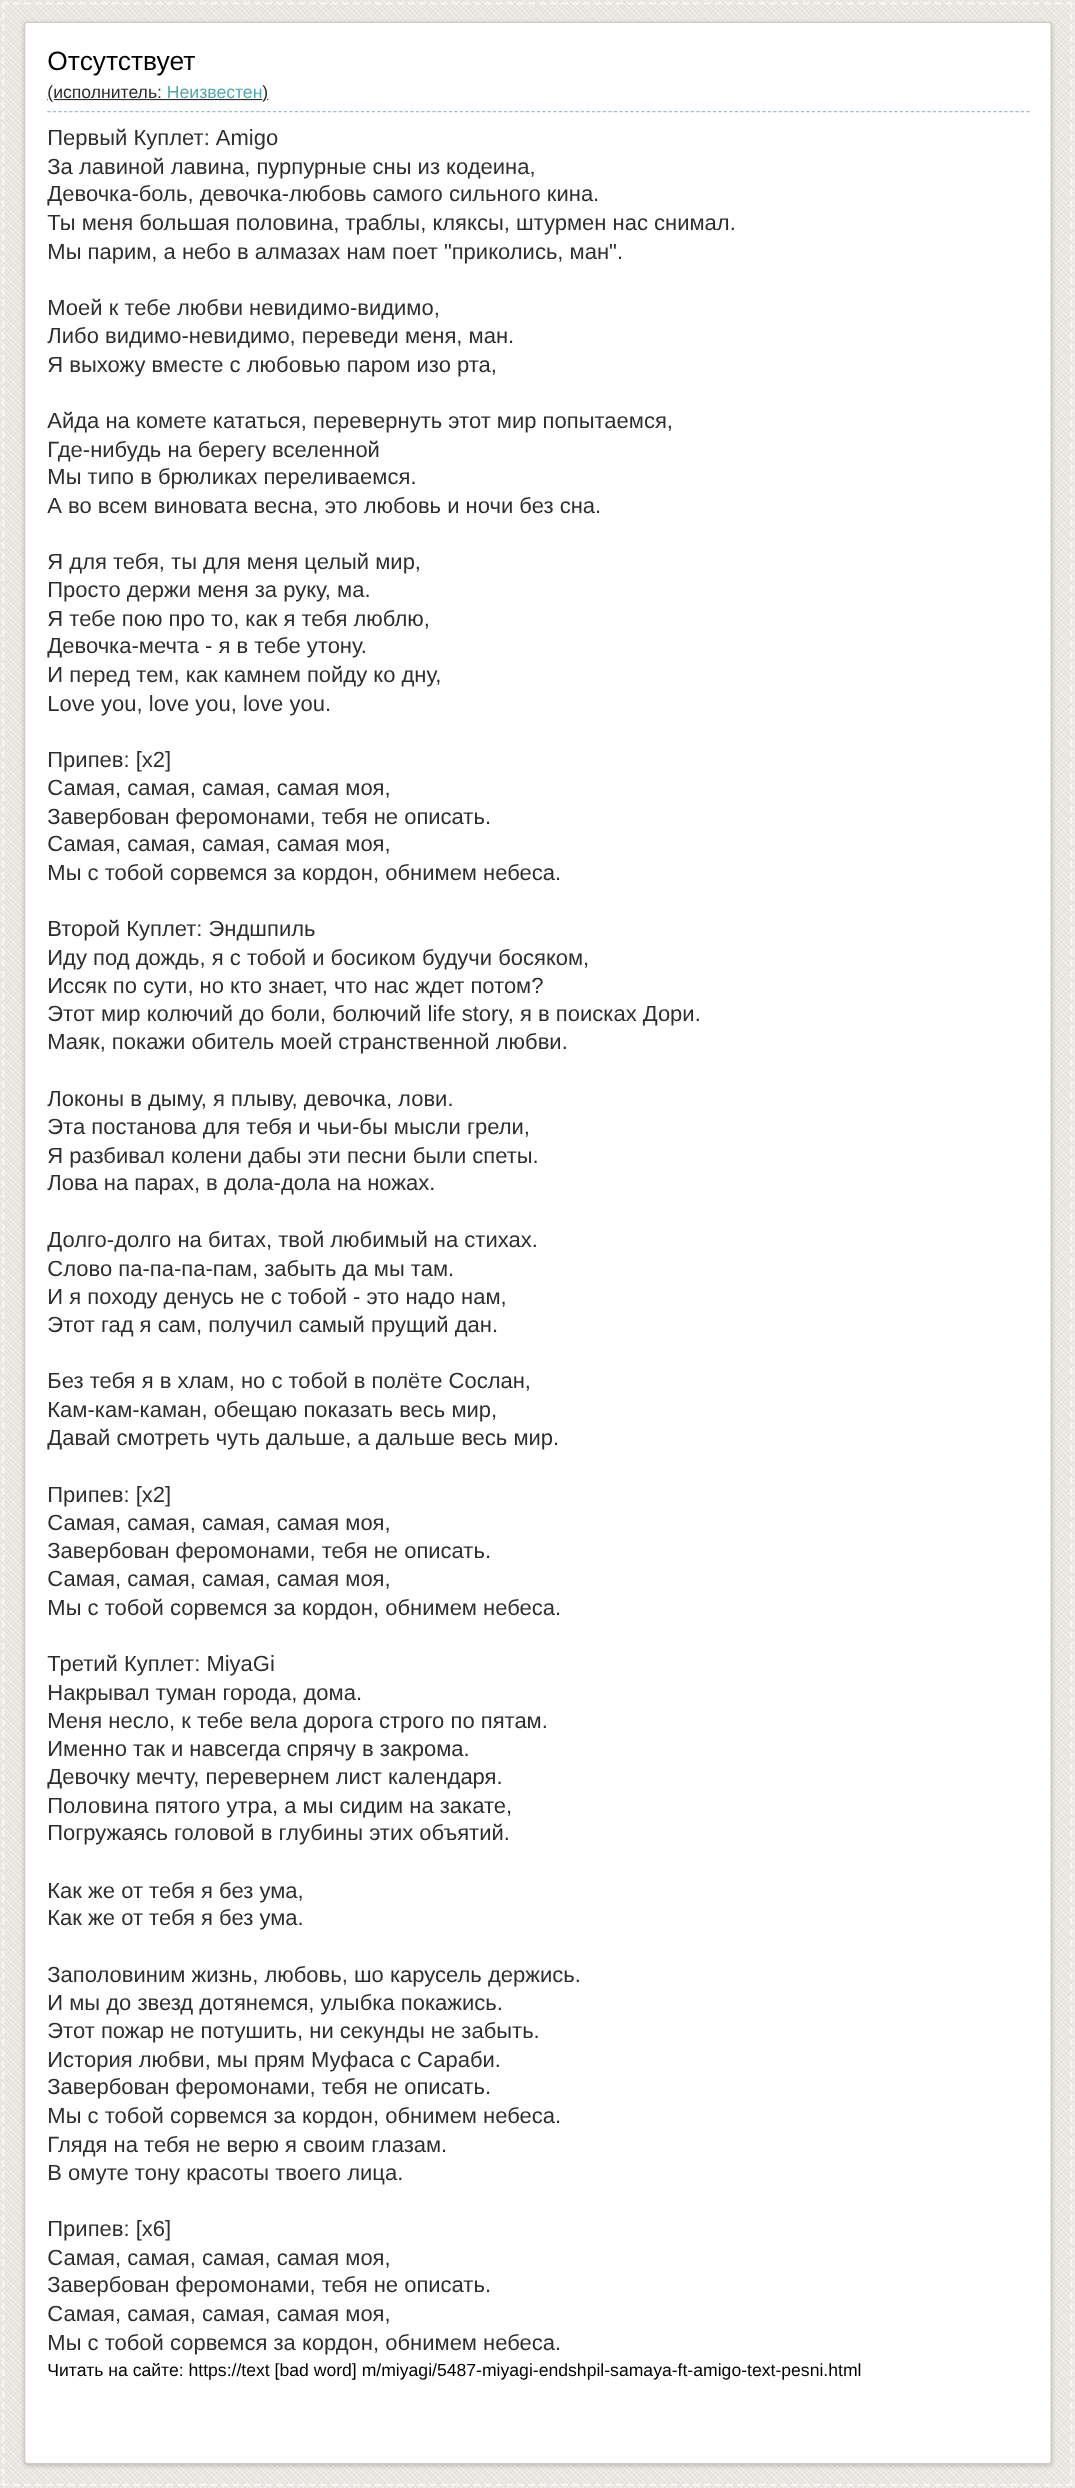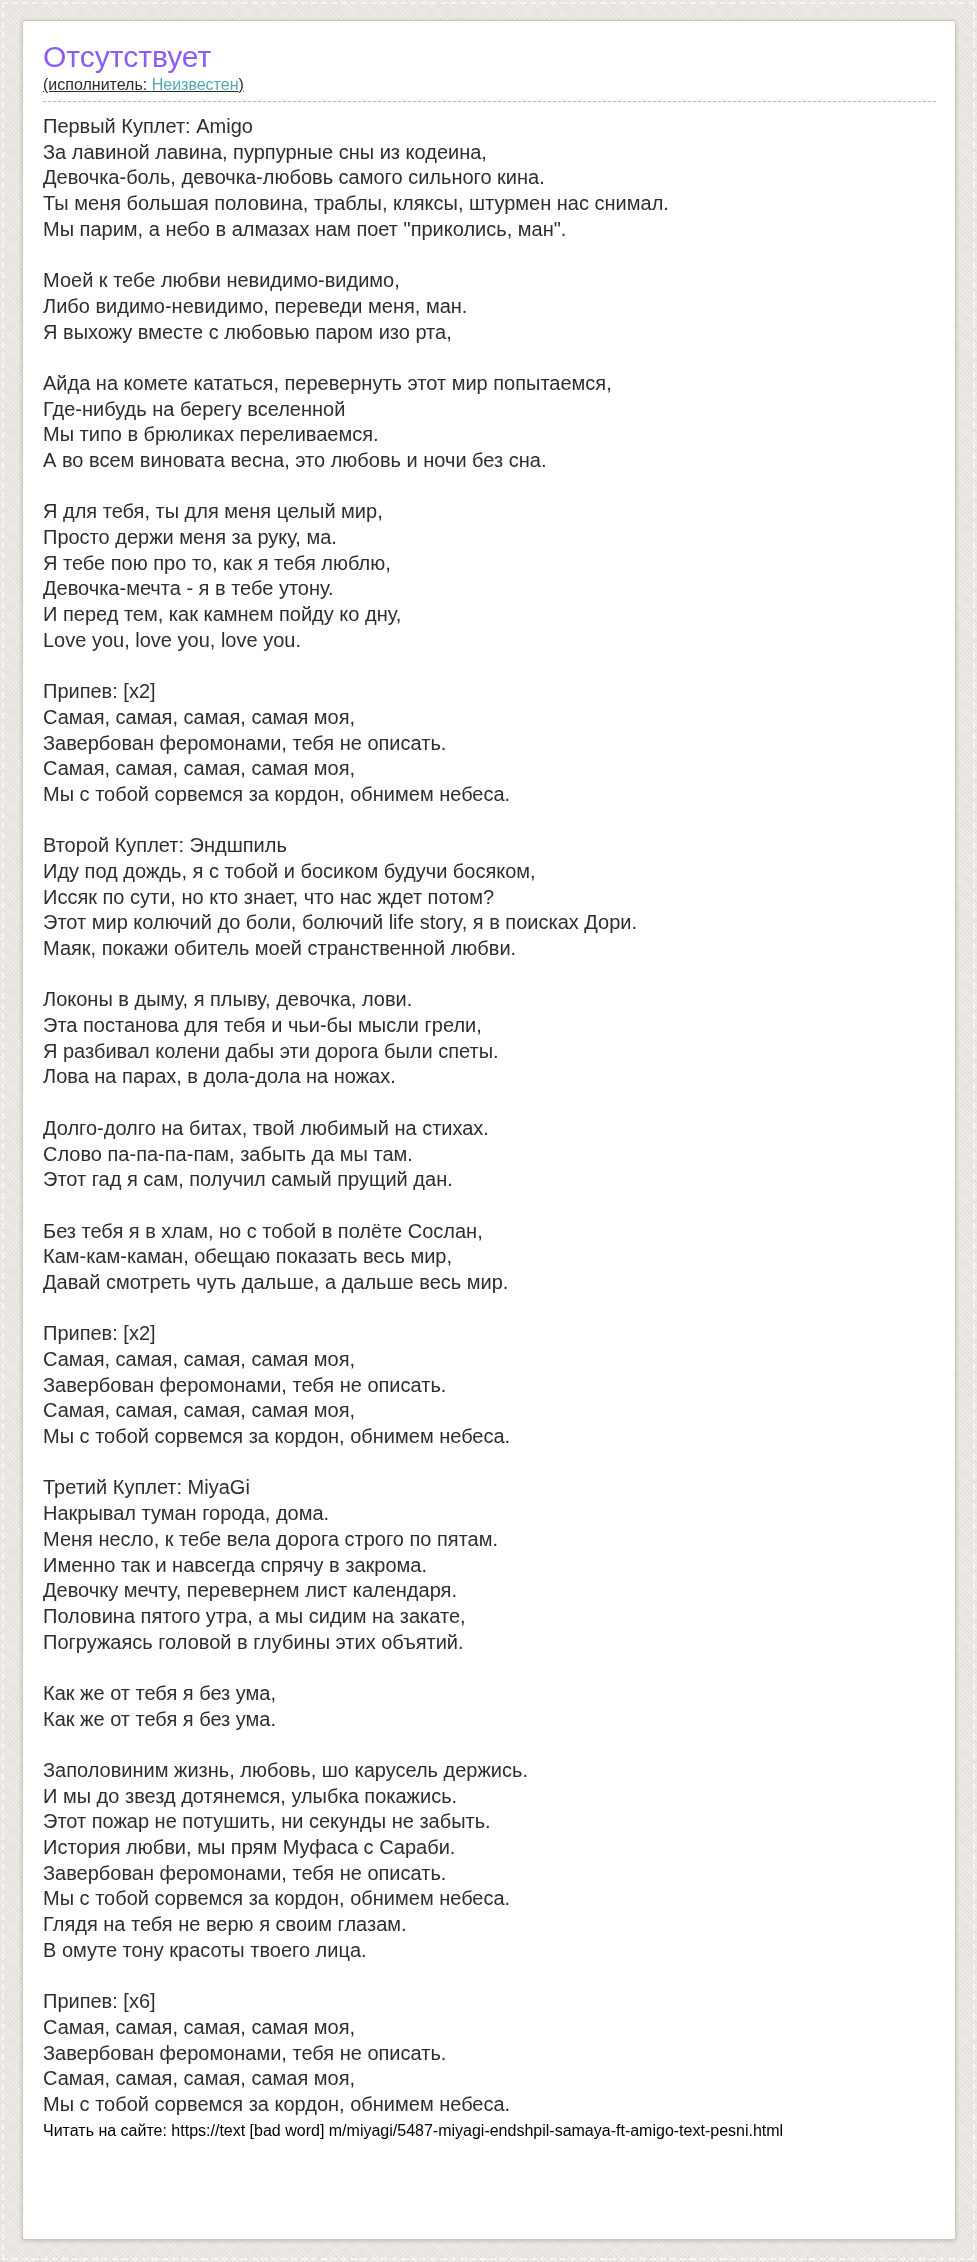--- a/index.html
+++ b/index.html
@@ -36,24 +36,24 @@
     height: 2220px;
     box-sizing: border-box;
     background: #ffffff;
     border: 1px solid #cfc9c2;
     border-radius: 3px;
     box-shadow: 0 1px 4px rgba(0,0,0,0.18);
     padding: 20px 0 0 20px;
   }
   .song-title {
     margin: 0 0 2px 0;
-    font-size: 30px;
+    font-size: 24px;
     line-height: 32px;
     font-weight: 400;
-    color: #8b5cf6;
+    color: #000000;
   }
   .artist-line {
     width: 893px;
     font-size: 16px;
     line-height: 20px;
     color: #2b2b2b;
     padding-bottom: 6px;
     border-bottom: 1px dashed #a3bccb;
     text-decoration: underline;
   }
@@ -118,25 +118,26 @@
         <div class="lyric-line">Мы с тобой сорвемся за кордон, обнимем небеса.</div>
         <div class="lyric-line">&nbsp;</div>
         <div class="lyric-line">Второй Куплет: Эндшпиль</div>
         <div class="lyric-line">Иду под дождь, я с тобой и босиком будучи босяком,</div>
         <div class="lyric-line">Иссяк по сути, но кто знает, что нас ждет потом?</div>
         <div class="lyric-line">Этот мир колючий до боли, болючий life story, я в поисках Дори.</div>
         <div class="lyric-line">Маяк, покажи обитель моей странственной любви.</div>
         <div class="lyric-line">&nbsp;</div>
         <div class="lyric-line">Локоны в дыму, я плыву, девочка, лови.</div>
         <div class="lyric-line">Эта постанова для тебя и чьи-бы мысли грели,</div>
-        <div class="lyric-line">Я разбивал колени дабы эти дорога были спеты.</div>
+        <div class="lyric-line">Я разбивал колени дабы эти песни были спеты.</div>
         <div class="lyric-line">Лова на парах, в дола-дола на ножах.</div>
         <div class="lyric-line">&nbsp;</div>
         <div class="lyric-line">Долго-долго на битах, твой любимый на стихах.</div>
         <div class="lyric-line">Слово па-па-па-пам, забыть да мы там.</div>
+        <div class="lyric-line">И я походу денусь не с тобой - это надо нам,</div>
         <div class="lyric-line">Этот гад я сам, получил самый прущий дан.</div>
         <div class="lyric-line">&nbsp;</div>
         <div class="lyric-line">Без тебя я в хлам, но с тобой в полёте Сослан,</div>
         <div class="lyric-line">Кам-кам-каман, обещаю показать весь мир,</div>
         <div class="lyric-line">Давай смотреть чуть дальше, а дальше весь мир.</div>
         <div class="lyric-line">&nbsp;</div>
         <div class="lyric-line">Припев: [x2]</div>
         <div class="lyric-line">Самая, самая, самая, самая моя,</div>
         <div class="lyric-line">Завербован феромонами, тебя не описать.</div>
         <div class="lyric-line">Самая, самая, самая, самая моя,</div>

